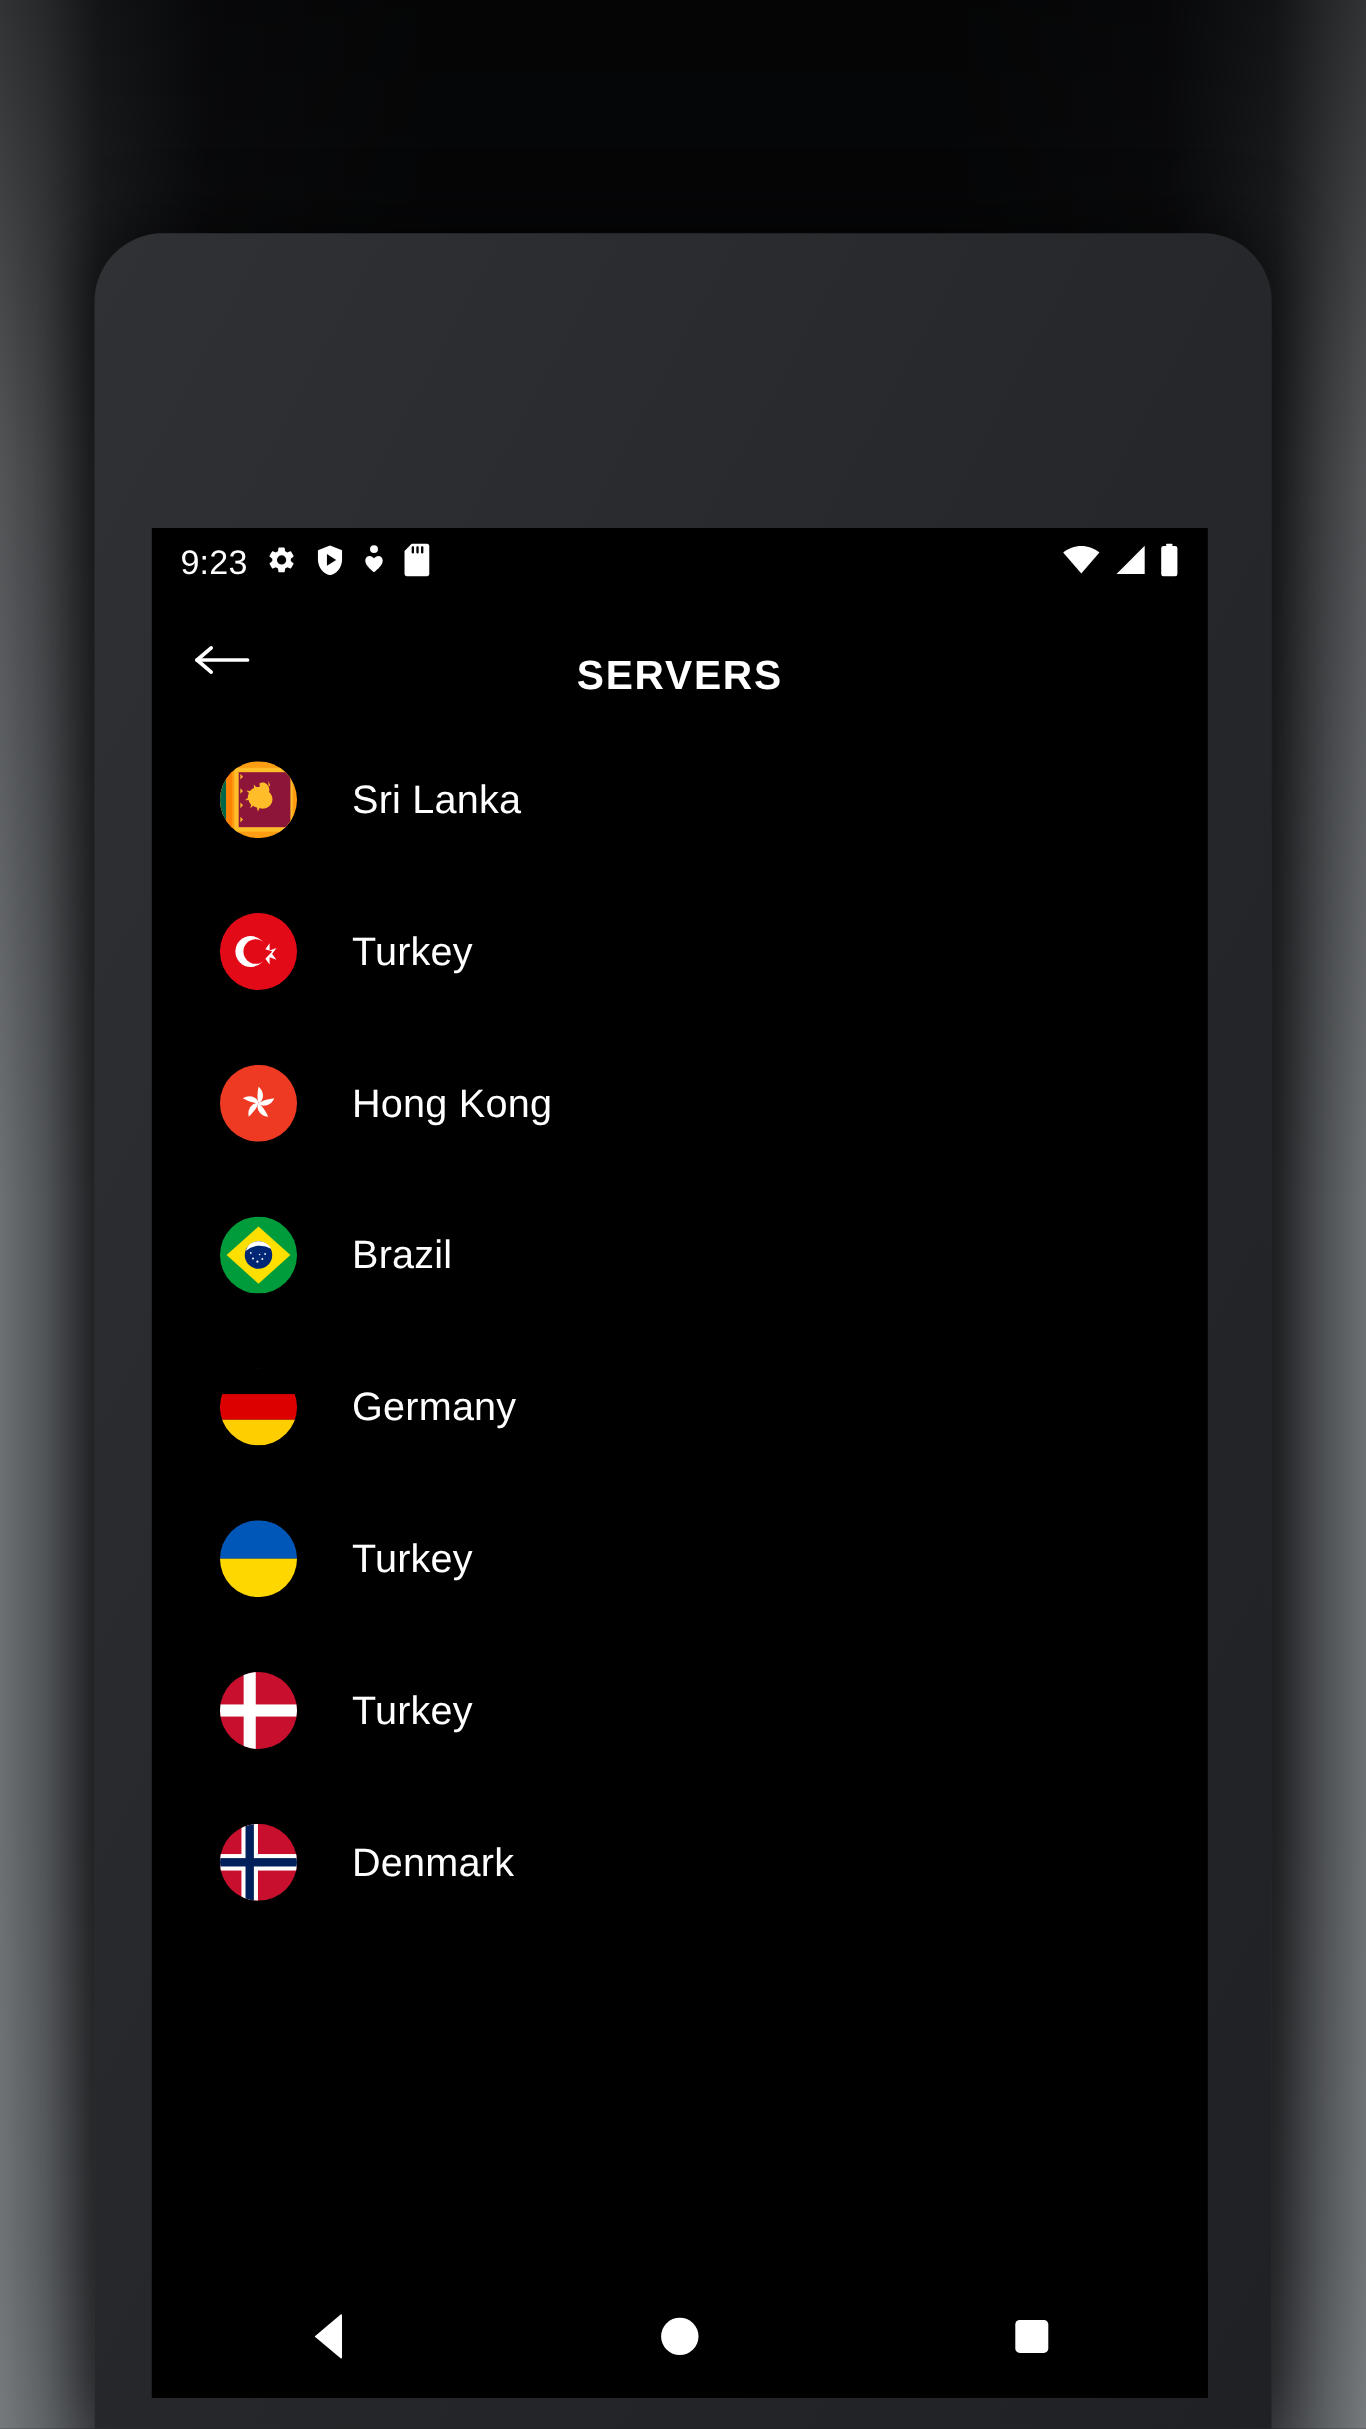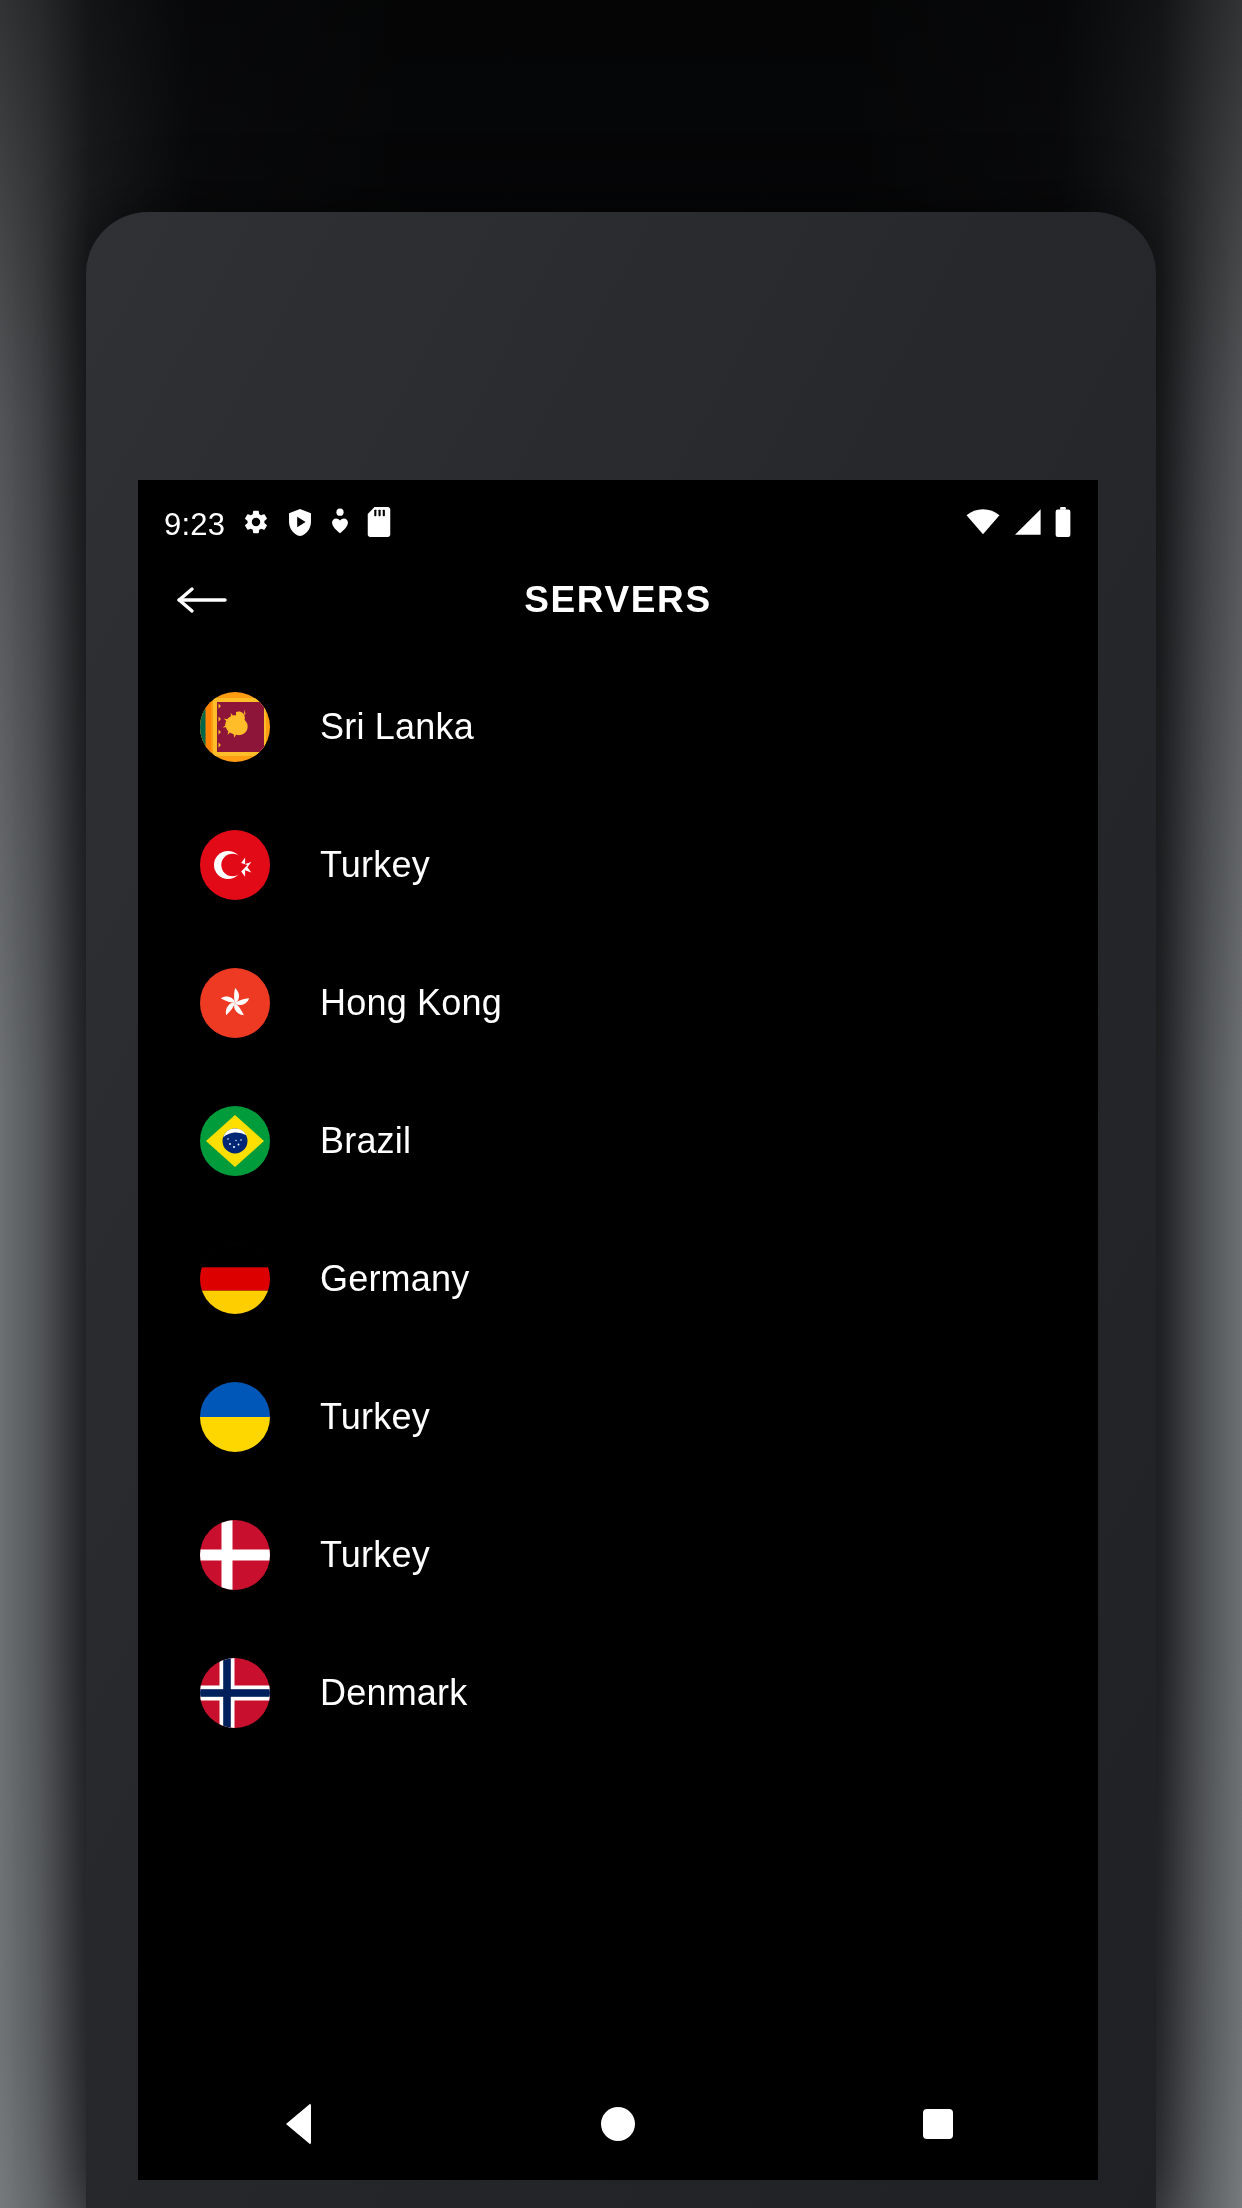--- a/index.html
+++ b/index.html
@@ -59,21 +59,21 @@
     top: 480px;
     width: 960px;
     height: 1700px;
     background: #000000;
     overflow: hidden;
   }
 
   
   #status-bar {
     position: absolute;
-    left: 0; top: 13px;
+    left: 0; top: 0;
     width: 960px;
     height: 62px;
     display: flex;
     align-items: center;
     padding: 0 26px;
     box-sizing: border-box;
     color: #ffffff;
   }
   .status-left {
     display: flex;
@@ -110,21 +110,21 @@
     width: 72px;
     height: 64px;
     display: flex;
     align-items: center;
     justify-content: center;
     cursor: pointer;
   }
   #page-title {
     position: absolute;
     left: 0;
-    top: 0;
+    top: 14px;
     width: 960px;
     height: 116px;
     display: flex;
     align-items: center;
     justify-content: center;
     font-size: 37px;
     font-weight: bold;
     letter-spacing: 1.6px;
     color: #ffffff;
   }

